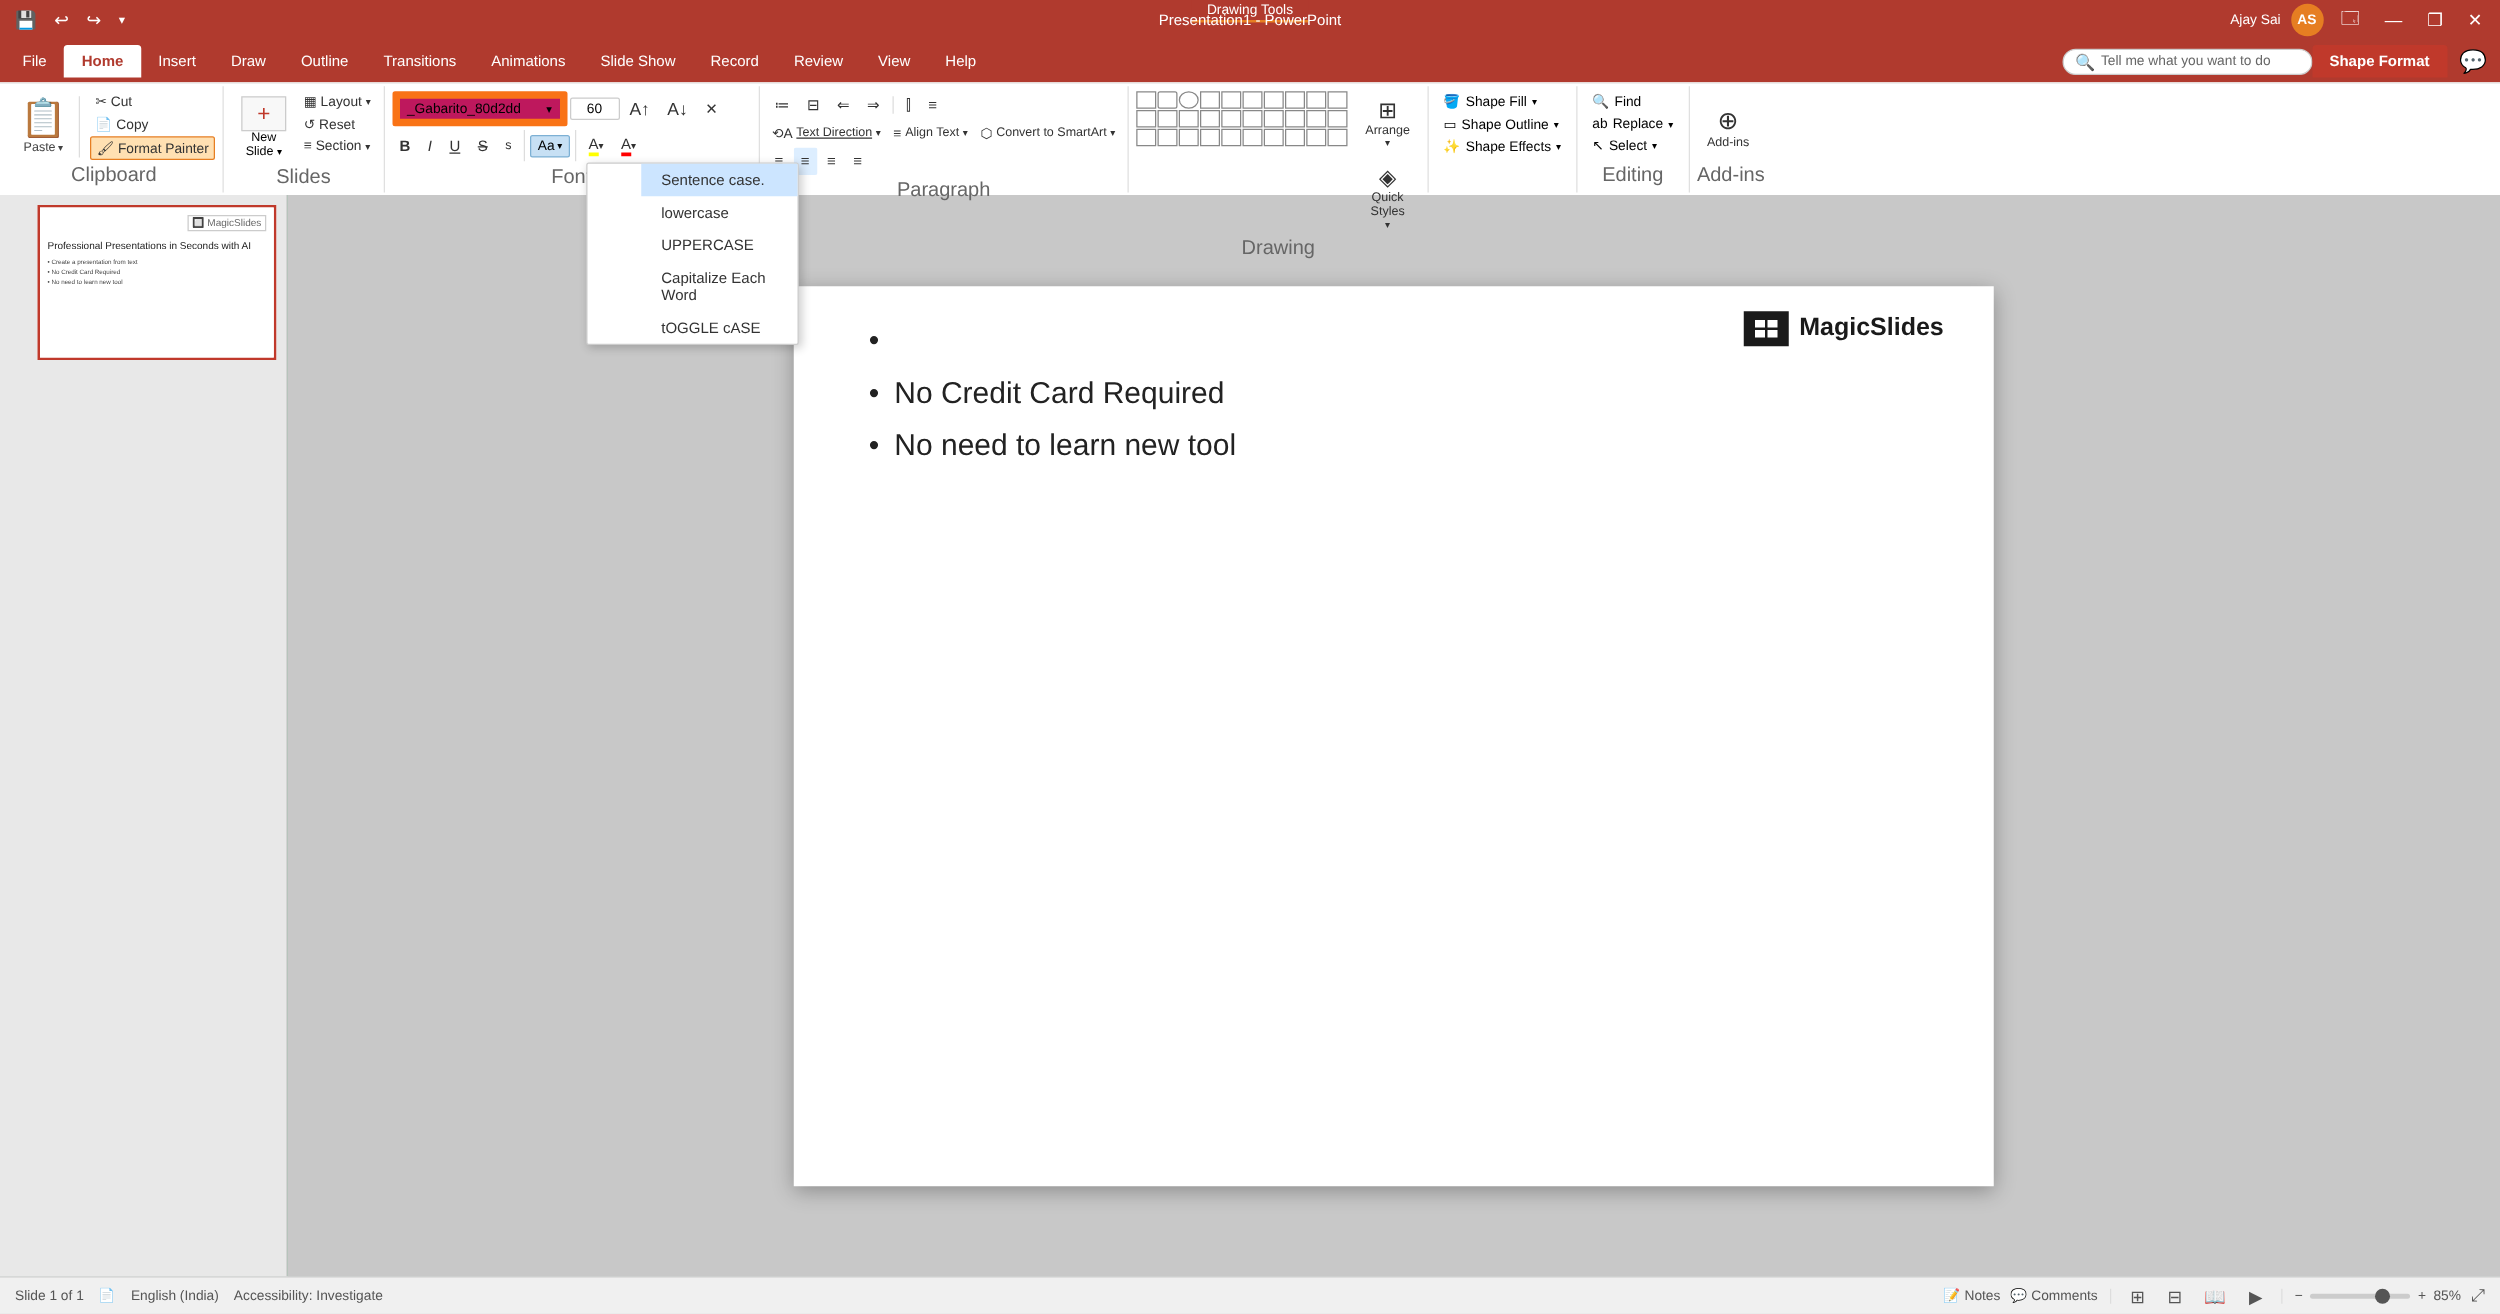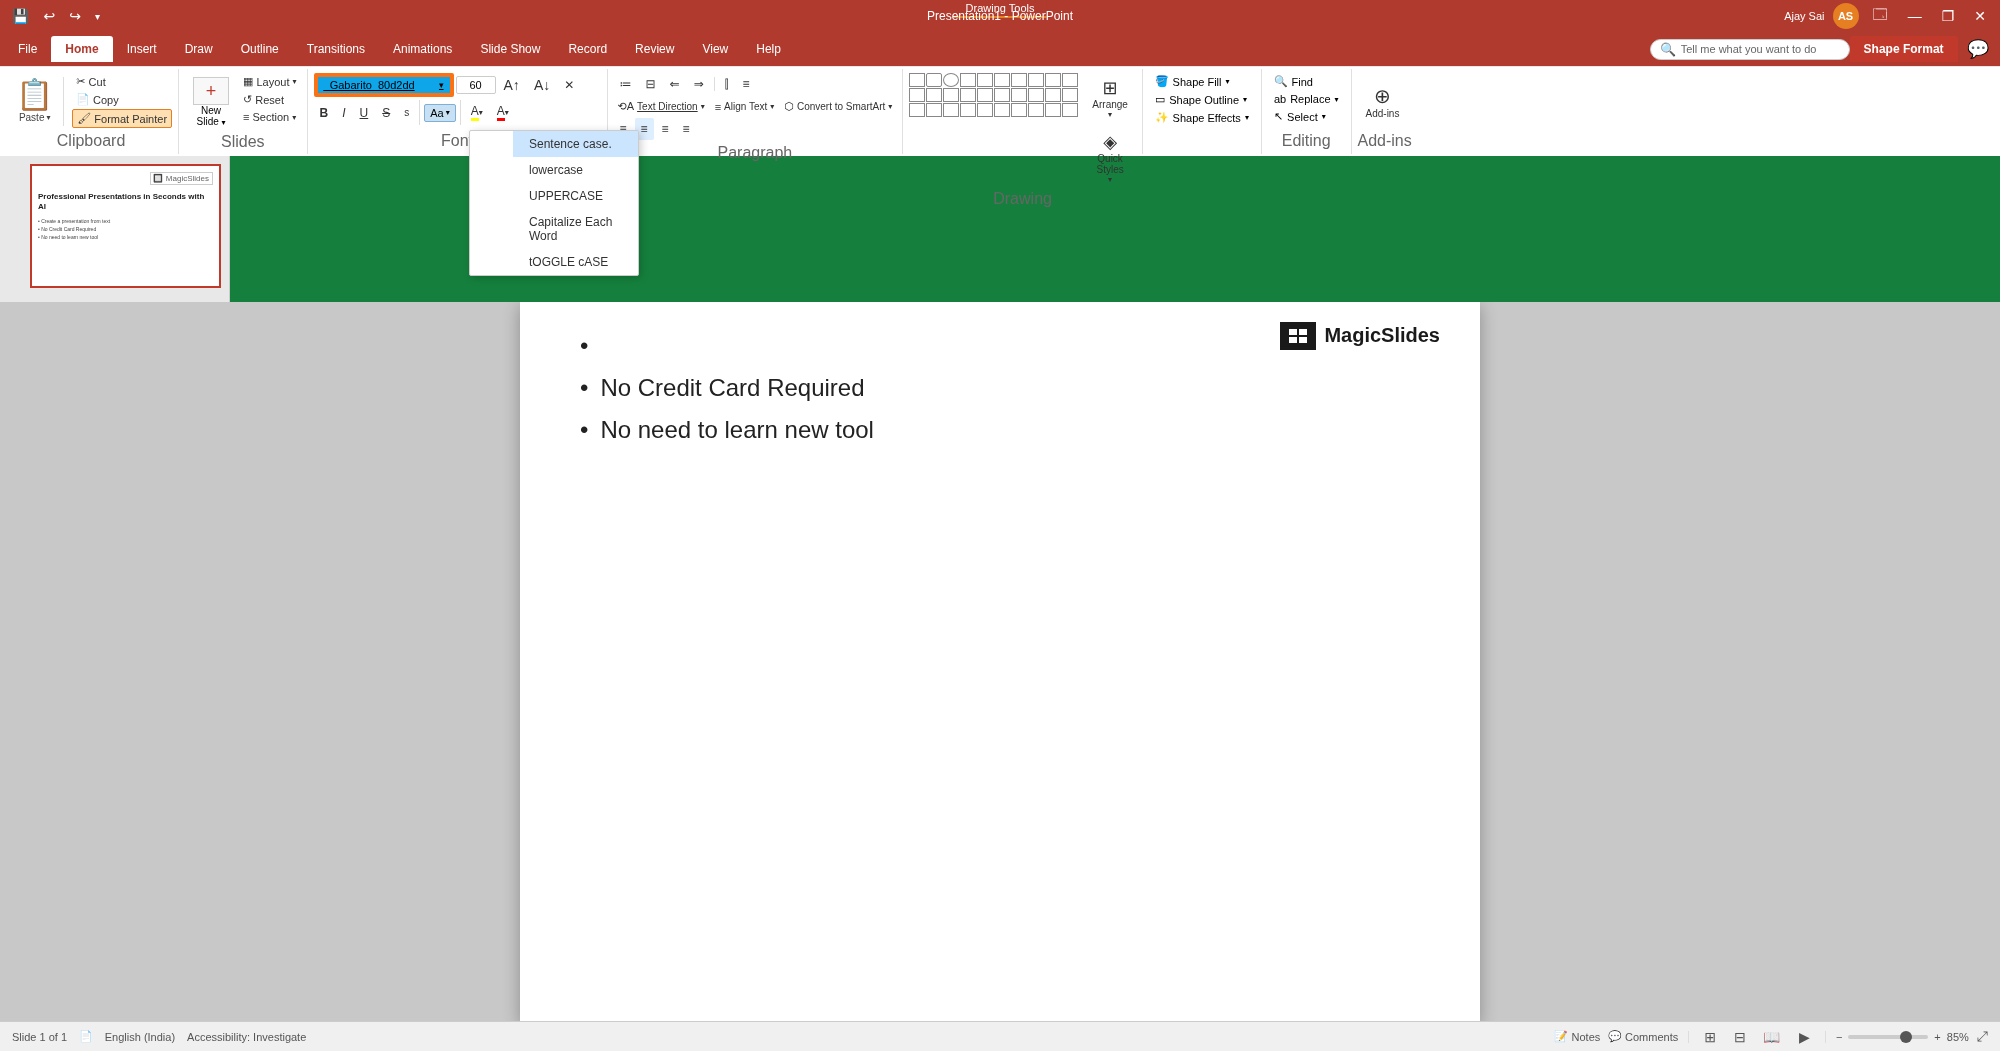--- a/index.html
+++ b/index.html
@@ -109,31 +109,30 @@
       display: flex;
       flex-direction: column;
       align-items: center;
       padding: 4px 8px;
       cursor: pointer;
     }
 
     
     .font-row { display: flex; align-items: center; gap: 2px; margin-bottom: 2px; }
     .font-box {
-      border: 4px solid #f97316;
+      border: 6px solid #f97316;
       padding: 2px 6px;
       font-size: 11px;
       border-radius: 2px;
-      background: #0ea5e9;
+      background: #be185d;
       cursor: pointer;
       display: flex;
       align-items: center;
       justify-content: space-between;
       min-width: 140px;
-      text-decoration: underline;
     }
     .font-size-box {
       border: 1px solid #ccc;
       padding: 2px 4px;
       font-size: 11px;
       border-radius: 2px;
       background: white;
       cursor: pointer;
       width: 40px;
       text-align: center;
@@ -203,21 +202,20 @@
       color: #333;
       margin-left: 43px;
     }
     .dropdown-item.highlighted { background: #cce5ff; font-weight: 500; }
 
     
     .main-area {
       display: flex;
       height: calc(1051px - 32px - 34px - 90px - 30px);
       background: #15803d;
-      flex-direction: column;
     }
 
     
     .slide-panel {
       width: 230px;
       background: #e8e8e8;
       border-right: 1px solid #ccc;
       padding: 8px;
       overflow-y: auto;
     }
@@ -239,21 +237,21 @@
       position: absolute;
       top: 6px;
       right: 6px;
       font-size: 8px;
       color: #666;
       border: 1px solid #ccc;
       padding: 1px 3px;
     }
     .thumb-title {
       font-size: 8px;
-      font-weight: bold;
+      font-weight: normal;
       color: #222;
       margin-top: 20px;
       line-height: 1.3;
     }
     .thumb-bullets {
       font-size: 5px;
       color: #444;
       margin-top: 4px;
       line-height: 1.6;
     }

